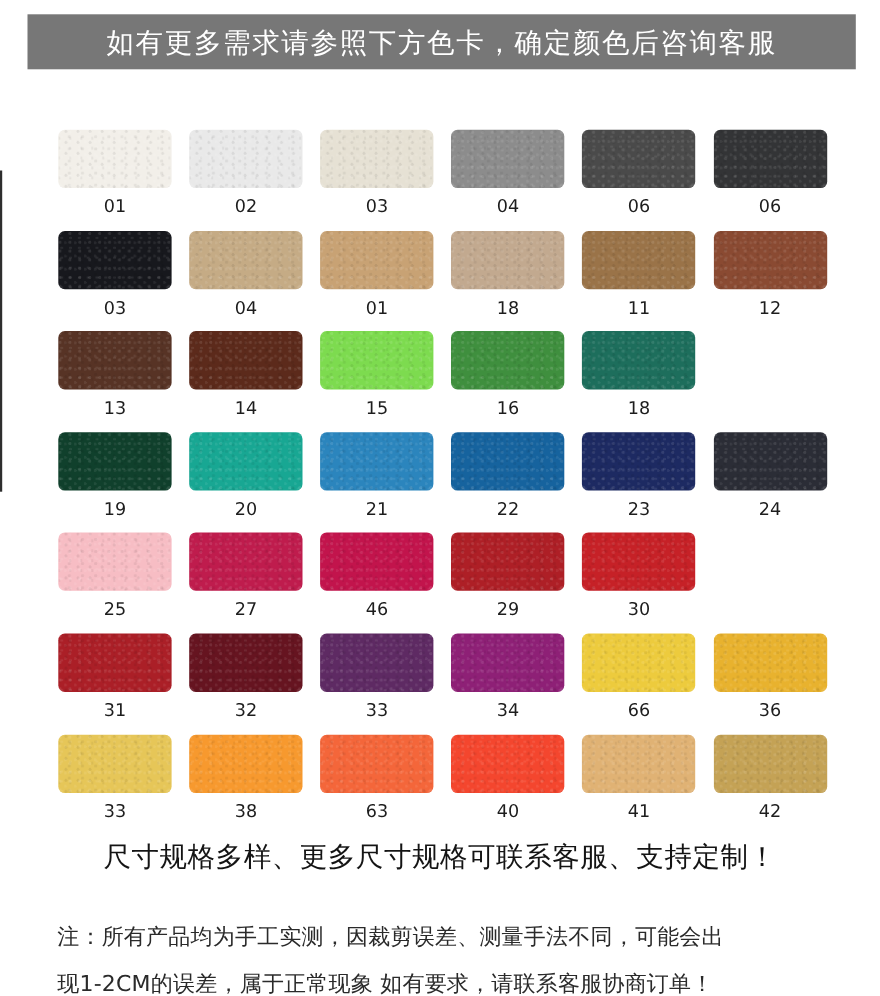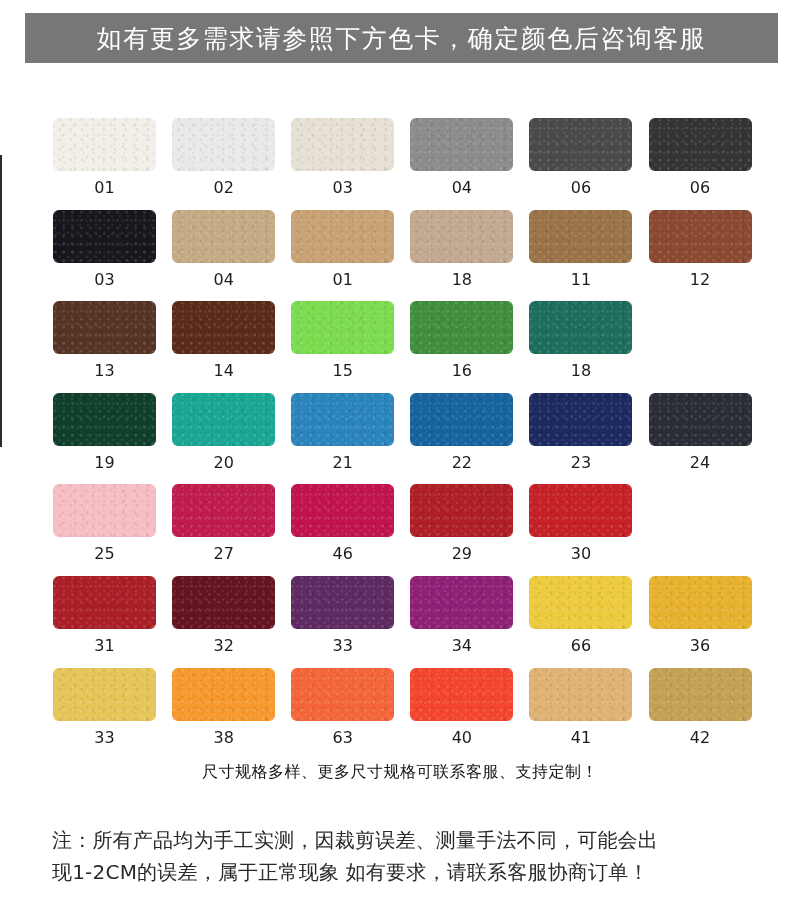--- a/index.html
+++ b/index.html
@@ -96,38 +96,39 @@
     line-height: 1.1;
   }
 
   
   #footer-headline {
     position: absolute;
     left: 0;
     top: 762px;
     width: 800px;
     text-align: center;
-    font-size: 16px;
+    font-size: 25px;
     color: #141414;
     letter-spacing: 0.5px;
     white-space: nowrap;
   }
   #footer-note {
     position: absolute;
     left: 52px;
     top: 824px;
     width: 700px;
     font-size: 20px;
     line-height: 32px;
     color: #2a2a2a;
     letter-spacing: 0.2px;
   }
   #footer-note .note-line {
     display: block;
     white-space: nowrap;
+    margin-top: 11px;
   }
 </style>
 </head>
 <body>
 
 <div id="left-edge-rule"></div>
 
 <div id="header-banner">
   <span class="banner-text">如有更多需求请参照下方色卡，确定颜色后咨询客服</span>
 </div>

